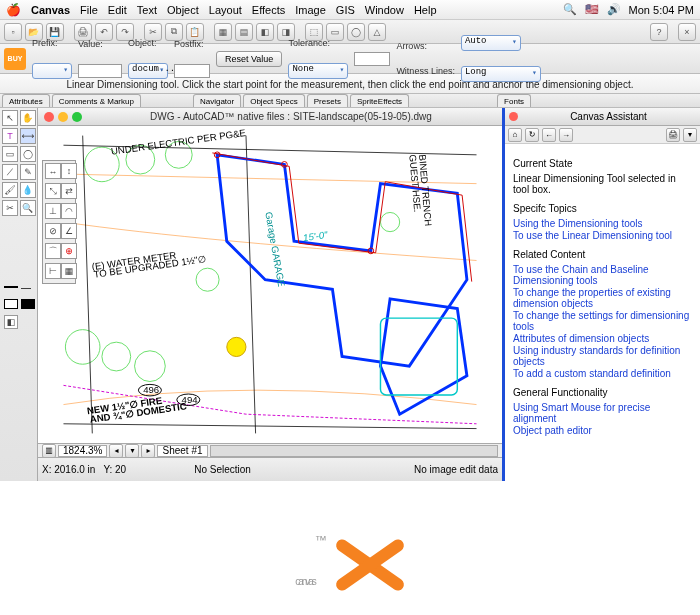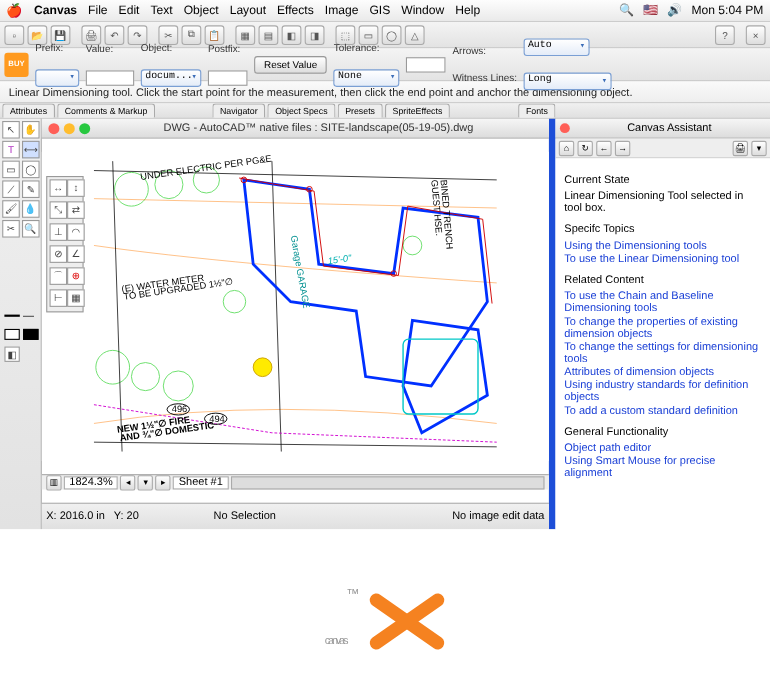--- a/index.html
+++ b/index.html
@@ -22,41 +22,41 @@
 .propbar { height: 30px; background: linear-gradient(#f4f4f4,#e3e3e3); border-bottom: 1px solid #bbb; display: flex; align-items: center; padding: 2px 4px; gap: 6px; }
 .buybtn { width: 22px; height: 22px; background: #ff9a1f; border-radius: 3px; color: #fff; font-size: 7px; font-weight: bold; display: flex; align-items: center; justify-content: center; }
 .propgroup { display: flex; flex-direction: column; gap: 15px; }
 .proplabel { font-size: 9px; color: #333; }
 .propinput { height: 14px; border: 1px solid #999; background: #fff; font-size: 9px; padding: 0 2px; }
 .propselect { height: 16px; border: 1px solid #7a9fd4; border-radius: 3px; background: linear-gradient(#fff,#e4ecf8); font-size: 9px; padding: 0 14px 0 3px; position: relative; font-family: Liberation Mono, monospace; }
 .propselect::after { content: "▾"; position: absolute; right: 3px; top: 1px; color: #3b6db8; font-size: 8px; }
 .propbtn { height: 16px; background: linear-gradient(#fff,#ddd); border: 1px solid #999; border-radius: 3px; padding: 0 8px; font-size: 9px; display: flex; align-items: center; }
 
 
-.hintbar { height: 20px; background: linear-gradient(#fafafa,#eee); border-bottom: 1px solid #bbb; padding: 5px 8px; font-size: 10px; color: #222; }
+.hintbar { height: 20px; background: linear-gradient(#fafafa,#eee); border-bottom: 1px solid #bbb; padding: 5px 18px; font-size: 10px; color: #222; text-align: center; }
 
 
 .tabbar { height: 14px; background: linear-gradient(#f0f0f0,#e0e0e0); border-bottom: 1px solid #bbb; display: flex; padding-left: 2px; }
 .tab { height: 13px; padding: 0 6px; border: 1px solid #aaa; border-bottom: none; margin-right: 2px; background: #eee; font-size: 8px; display: flex; align-items: center; border-radius: 3px 3px 0 0; }
 
 
 .main { display: flex; height: 373px; }
 
 
 .toolpal { width: 38px; background: linear-gradient(#f0f0f0,#e2e2e2); border-right: 1px solid #aaa; padding: 2px; }
 .toolgrid { display: grid; grid-template-columns: 16px 16px; gap: 2px; }
 .tool { width: 16px; height: 16px; background: #fff; border: 1px solid #999; display: flex; align-items: center; justify-content: center; font-size: 9px; color: #444; }
 .tool.sel { background: #d0e0ff; }
 .colorrow { display: flex; gap: 3px; margin-top: 6px; padding-left: 2px; }
 .colorbox { width: 14px; height: 10px; border: 1px solid #000; }
 .floatpal { position: absolute; left: 42px; top: 160px; width: 34px; background: #eee; border: 1px solid #999; padding: 2px; z-index: 5; }
 .floatpal .tool { margin-bottom: 2px; }
 
 
-.docwin { flex: 1; display: flex; flex-direction: column; border-right: 6px solid #1d4ed8; gap: 12px; }
+.docwin { flex: 1; display: flex; flex-direction: column; border-right: 3px solid #1d4ed8; }
 .dochdr { height: 18px; background: linear-gradient(#f6f6f6,#dcdcdc); border-bottom: 1px solid #aaa; display: flex; align-items: center; padding: 0 6px; gap: 4px; }
 .wbtn { width: 10px; height: 10px; border-radius: 50%; }
 .wbtn.r { background: #ff5f57; } .wbtn.y { background: #ffbd2e; } .wbtn.g { background: #28c840; }
 .doctitle { flex: 1; text-align: center; font-size: 10px; color: #333; }
 .canvas { flex: 1; background: #fff; position: relative; overflow: hidden; }
 
 
 .cad { position: absolute; inset: 0; }
 .cad svg { width: 100%; height: 100%; }
 
@@ -143,21 +143,21 @@
   <div class="propgroup">
     <span class="proplabel">Prefix:</span>
     <div class="propselect" style="width:40px"></div>
   </div>
   <div class="propgroup">
     <span class="proplabel">Value:</span>
     <input class="propinput" style="width: 44px;">
   </div>
   <div class="propgroup">
     <span class="proplabel">Object:</span>
-    <div class="propselect" style="width:55px">docum...</div>
+    <div class="propselect" style="width:40px">docum...</div>
   </div>
   <div class="propgroup">
     <span class="proplabel">Postfix:</span>
     <input class="propinput" style="width: 36px;">
   </div>
   <div class="propgroup" style="justify-content:flex-end">
     <div class="propbtn">Reset Value</div>
   </div>
   <div class="propgroup">
     <span class="proplabel">Tolerance:</span>
@@ -178,21 +178,21 @@
 
 <div class="hintbar">Linear Dimensioning tool. Click the start point for the measurement, then click the end point and anchor the dimensioning object.</div>
 
 <div class="tabbar">
   <div class="tab">Attributes</div>
   <div class="tab">Comments &amp; Markup</div>
   <div class="tab" style="margin-left:50px">Navigator</div>
   <div class="tab">Object Specs</div>
   <div class="tab">Presets</div>
   <div class="tab">SpriteEffects</div>
-  <div class="tab" style="margin-left:60px">Fonts</div>
+  <div class="tab" style="margin-left:86px">Fonts</div>
 </div>
 
 <div class="main">
 
   <div class="toolpal">
     <div class="toolgrid">
       <div class="tool">↖</div>
       <div class="tool">✋</div>
       <div class="tool" style="color:#b030c0">T</div>
       <div class="tool sel">⟷</div>
@@ -342,22 +342,22 @@
       <a>Using the Dimensioning tools</a>
       <a>To use the Linear Dimensioning tool</a>
       <div class="section">Related Content</div>
       <a>To use the Chain and Baseline Dimensioning tools</a>
       <a>To change the properties of existing dimension objects</a>
       <a>To change the settings for dimensioning tools</a>
       <a>Attributes of dimension objects</a>
       <a>Using industry standards for definition objects</a>
       <a>To add a custom standard definition</a>
       <div class="section">General Functionality</div>
+      <a>Using Smart Mouse for precise alignment</a>
       <a>Object path editor</a>
-      <a>Using Smart Mouse for precise alignment</a>
     </div>
   </div>
 </div>
 
 <div class="logo">
   <span class="logotext"><span>canvas</span><sup>™</sup></span>
   <div class="logox"></div>
 </div>
 
 </body></html>

